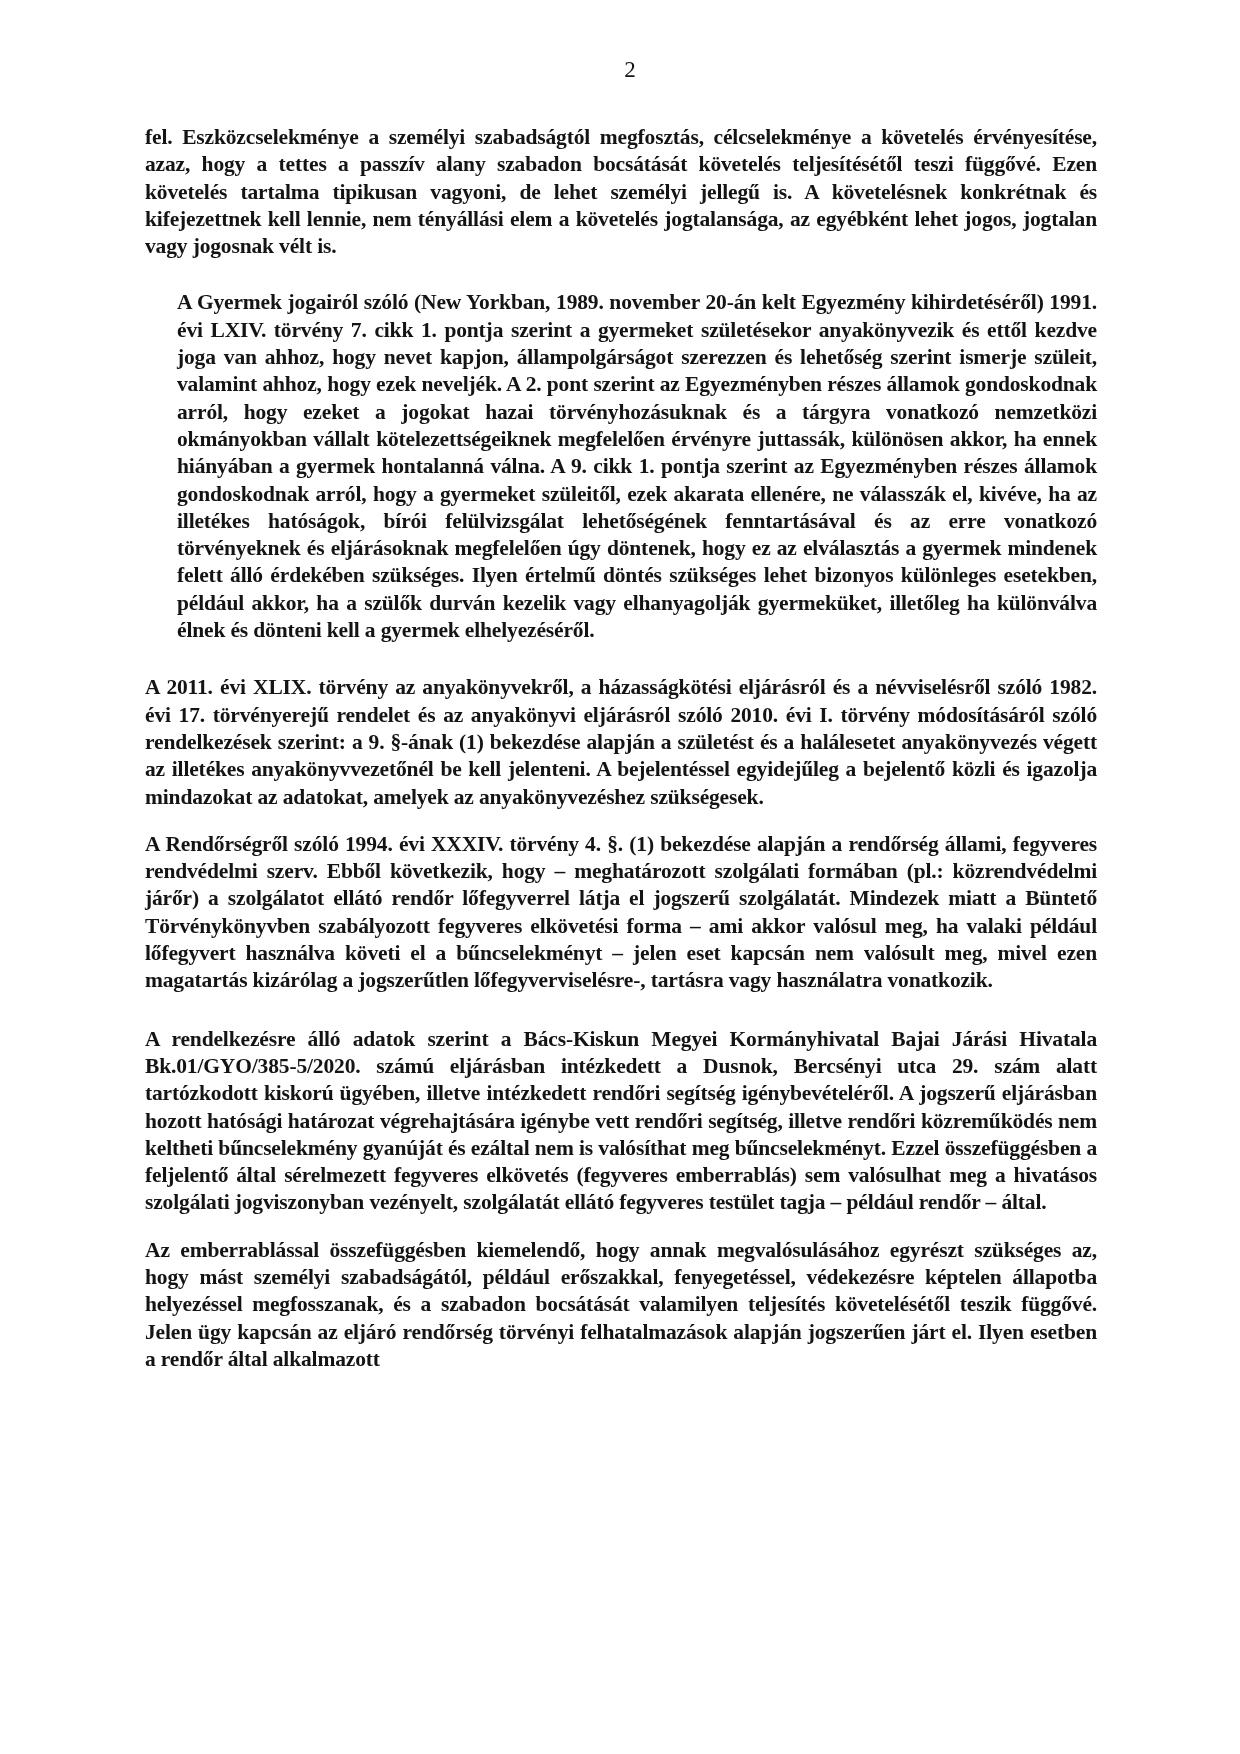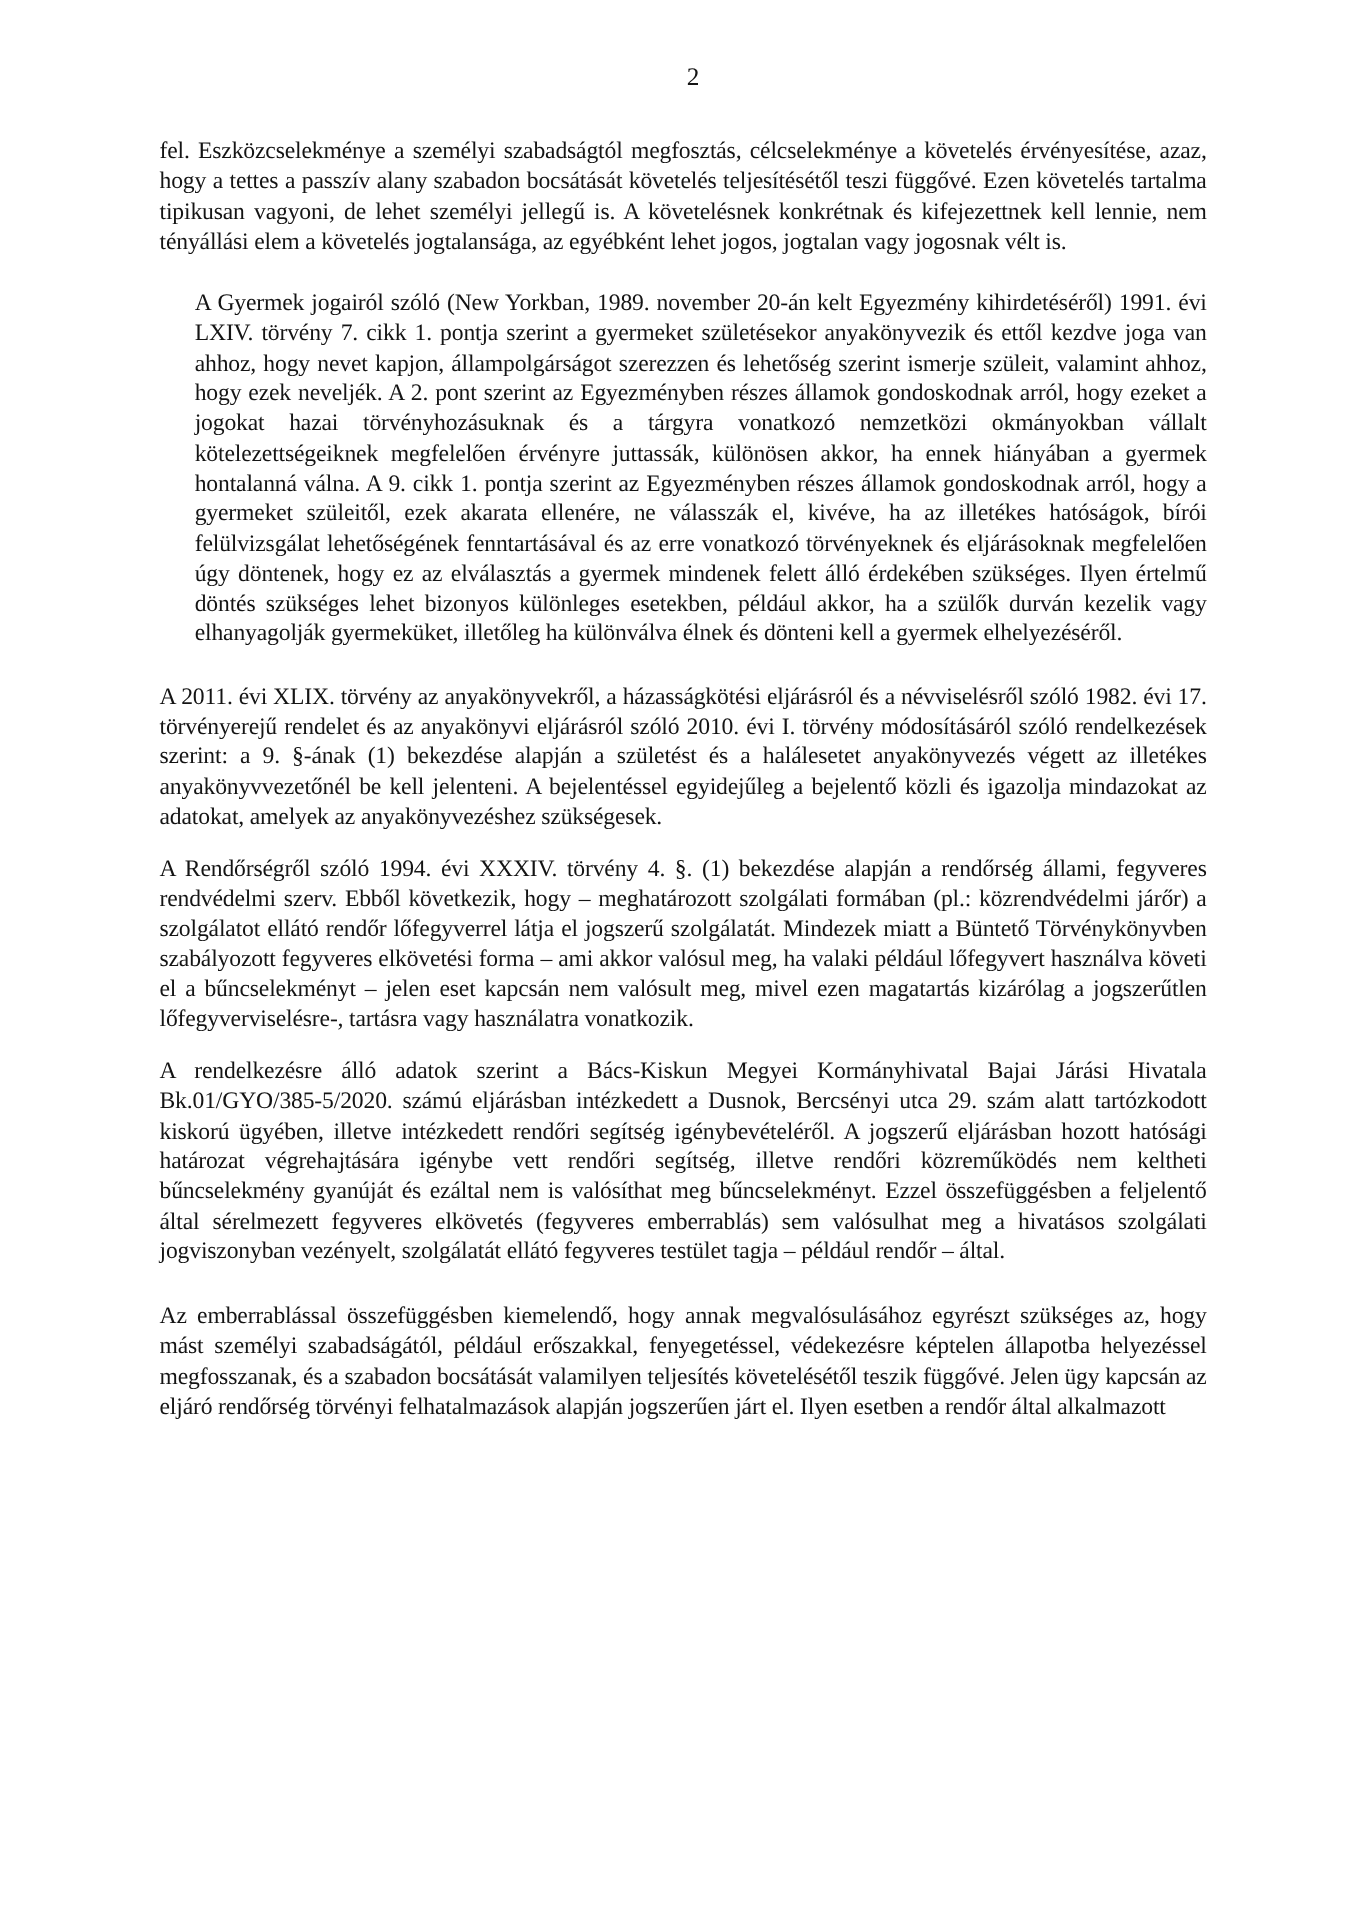--- a/index.html
+++ b/index.html
@@ -11,26 +11,27 @@
     .page-number {
       position: absolute; top: 56px; left: 0; width: 1240px; text-align: center;
       font-size: 23px; line-height: 28px; padding-left: 20px; box-sizing: border-box;
     }
     .body-text {
       position: absolute; left: 145px; top: 124px; width: 952px;
     }
     .para {
       margin: 0 0 28px 0; font-size: 21.5px; line-height: 27.3px; text-align: justify;
       letter-spacing: -0.15px;
+      font-weight: bold;
     }
     .para:nth-child(1) { margin-bottom: 29px; }
     .para:nth-child(2) { margin-bottom: 30px; margin-left: 32px; }
     .para:nth-child(3) { margin-bottom: 20px; }
-    .para:nth-child(4) { margin-bottom: 20px; }
-    .para:nth-child(5) { margin-bottom: 32px; }
+    .para:nth-child(4) { margin-bottom: 31px; }
+    .para:nth-child(5) { margin-bottom: 20px; }
     .para:nth-child(6) { margin-bottom: 30px; }
   </style>
 </head>
 <body>
 
 <div class="page">
   <div class="page-number">2</div>
   <div class="body-text">
     <p class="para">fel. Eszközcselekménye a személyi szabadságtól megfosztás, célcselekménye a követelés érvényesítése, azaz, hogy a tettes a passzív alany szabadon bocsátását követelés teljesítésétől teszi függővé. Ezen követelés tartalma tipikusan vagyoni, de lehet személyi jellegű is. A követelésnek konkrétnak és kifejezettnek kell lennie, nem tényállási elem a követelés jogtalansága, az egyébként lehet jogos, jogtalan vagy jogosnak vélt is.</p>
     <p class="para">A Gyermek jogairól szóló (New Yorkban, 1989. november 20-án kelt Egyezmény kihirdetéséről) 1991. évi LXIV. törvény 7. cikk 1. pontja szerint a gyermeket születésekor anyakönyvezik és ettől kezdve joga van ahhoz, hogy nevet kapjon, állampolgárságot szerezzen és lehetőség szerint ismerje szüleit, valamint ahhoz, hogy ezek neveljék. A 2. pont szerint az Egyezményben részes államok gondoskodnak arról, hogy ezeket a jogokat hazai törvényhozásuknak és a tárgyra vonatkozó nemzetközi okmányokban vállalt kötelezettségeiknek megfelelően érvényre juttassák, különösen akkor, ha ennek hiányában a gyermek hontalanná válna. A 9. cikk 1. pontja szerint az Egyezményben részes államok gondoskodnak arról, hogy a gyermeket szüleitől, ezek akarata ellenére, ne válasszák el, kivéve, ha az illetékes hatóságok, bírói felülvizsgálat lehetőségének fenntartásával és az erre vonatkozó törvényeknek és eljárásoknak megfelelően úgy döntenek, hogy ez az elválasztás a gyermek mindenek felett álló érdekében szükséges. Ilyen értelmű döntés szükséges lehet bizonyos különleges esetekben, például akkor, ha a szülők durván kezelik vagy elhanyagolják gyermeküket, illetőleg ha különválva élnek és dönteni kell a gyermek elhelyezéséről.</p>

